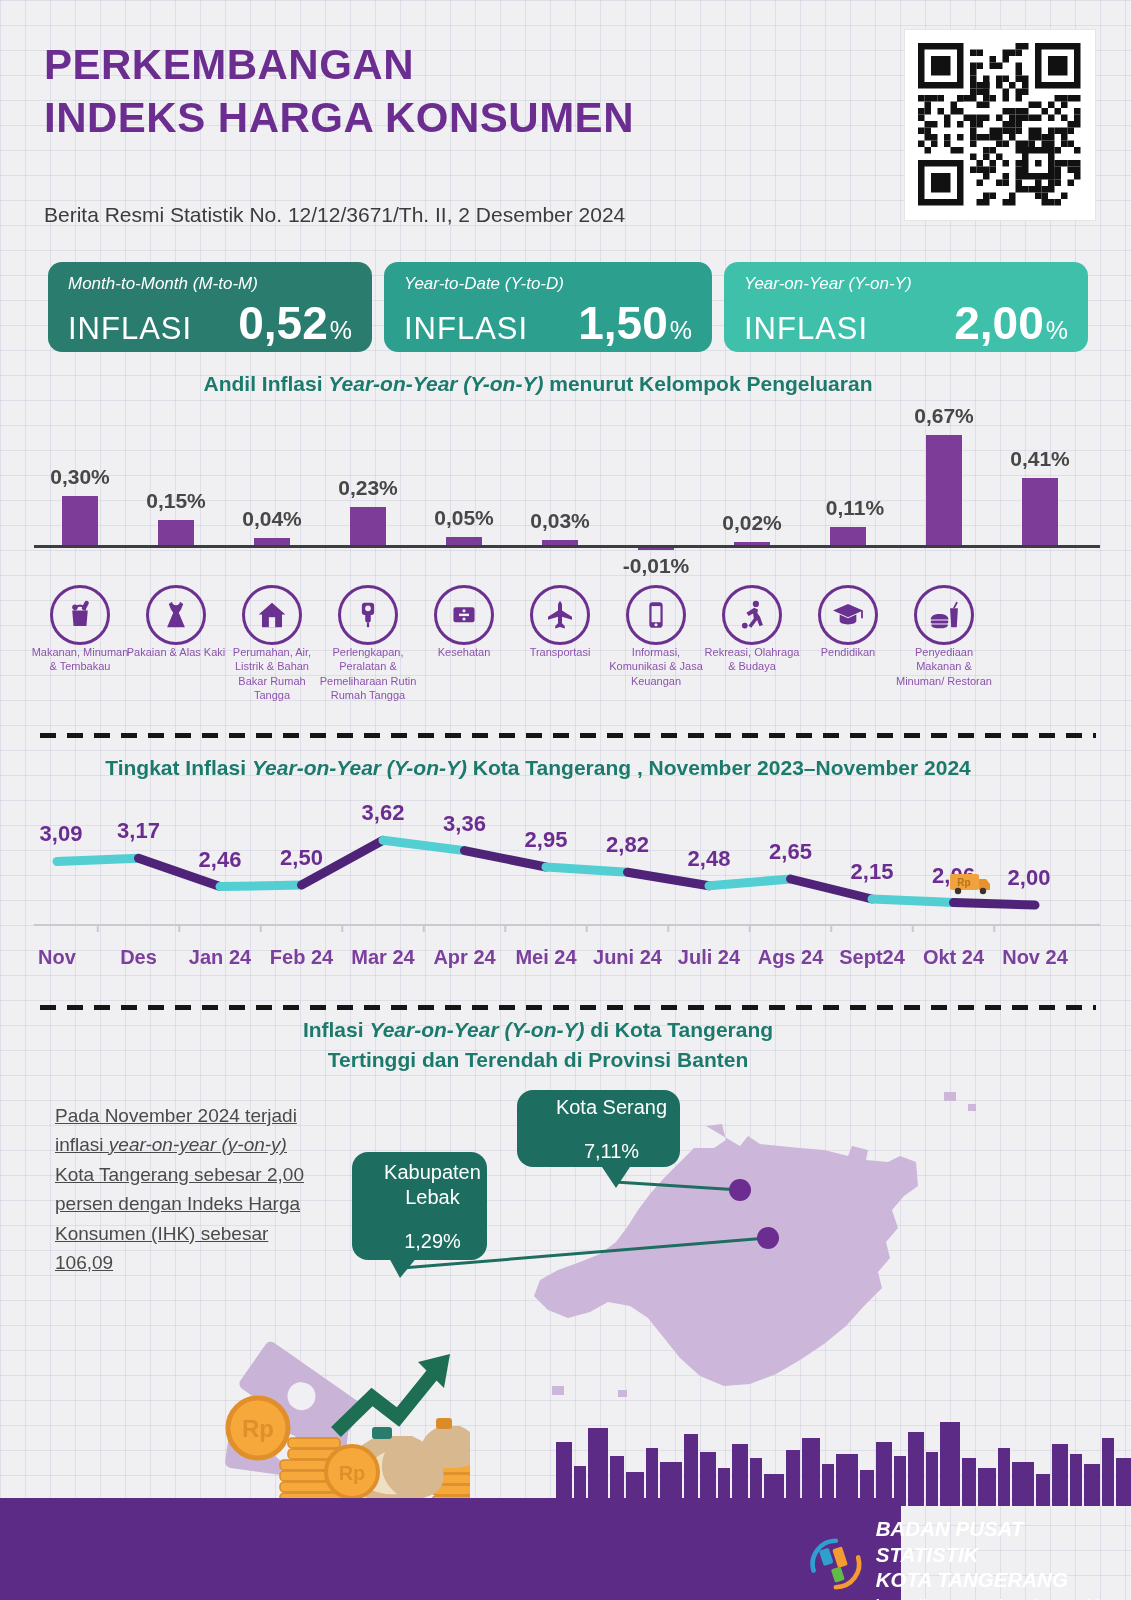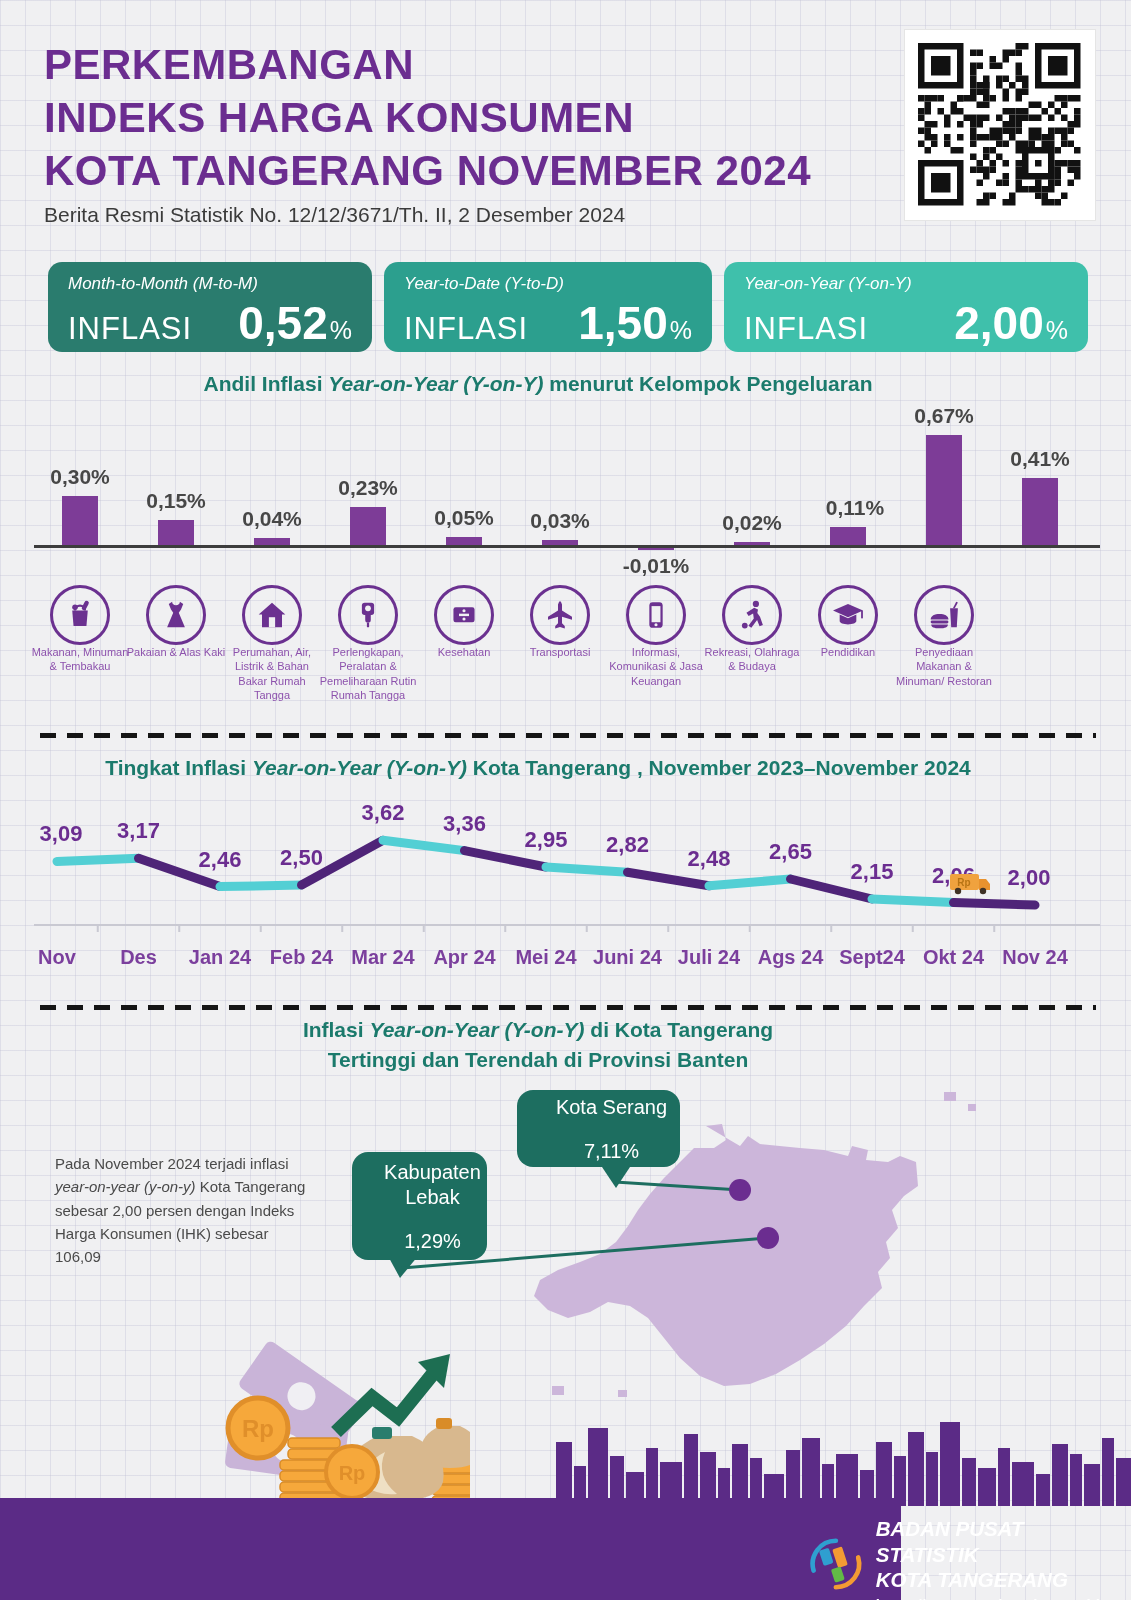--- a/index.html
+++ b/index.html
@@ -36,42 +36,41 @@
   .cat-icon{width:60px;height:60px;border:3px solid #6b3190;border-radius:50%;margin:0 auto;
     display:flex;align-items:center;justify-content:center;box-sizing:border-box;background:transparent;}
   .cat-icon svg{width:40px;height:40px;}
   .cat-label{margin-top:0;font-size:11px;line-height:1.3;color:#8d52ad;}
   
   .dash{left:40px;width:1056px;height:5px;
     background:repeating-linear-gradient(90deg,#151515 0 16px,transparent 16px 27px);}
   
   #linesvg{left:0;top:775px;}
   
-  .para{left:55px;top:1152px;width:258px;font-size:15px;line-height:1.55;color:#4a4a4a;}
+  .para{left:55px;top:1101px;width:258px;font-size:19px;line-height:1.55;color:#4a4a4a;text-decoration:underline;}
   .callout{position:absolute;background:#1d6e60;border-radius:16px;color:#fff;text-align:center;
     display:flex;flex-direction:column;justify-content:center;gap:20px;box-sizing:border-box;padding-left:26px;}
   .callout .nm{font-size:20px;line-height:1.25;}
   .callout .vl{font-size:20px;}
   .co1{left:517px;top:1090px;width:163px;height:77px;}
   .co2{left:352px;top:1152px;width:135px;height:108px;}
   
   .footer{left:0;top:1498px;width:901px;height:102px;background:#5b2b86;}
   .footer-content{position:absolute;left:808px;top:18px;display:flex;gap:12px;align-items:center;color:#fff;}
   .org1,.org2{font-size:20.5px;font-weight:bold;font-style:italic;line-height:1.25;}
   .url{font-size:15px;font-weight:bold;margin-top:3px;}
 </style>
 </head>
 <body>
 
 <div class="page">
 
   <div class="abs title">
     <div>PERKEMBANGAN</div>
     <div>INDEKS HARGA KONSUMEN</div>
-    <div>KOTA TANGERANG NOVEMBER 2024</div>
   </div>
   <div class="abs subtitle">Berita Resmi Statistik No. 12/12/3671/Th. II, 2 Desember 2024</div>
 
   <div class="abs qr-box">
     <svg id="qrsvg" width="190" height="190">
         <rect x="110.5" y="13" width="6.5" height="6.5" fill="#111"></rect>
         <rect x="117" y="13" width="6.5" height="6.5" fill="#111"></rect>
         <rect x="65" y="19.5" width="6.5" height="6.5" fill="#111"></rect>
         <rect x="71.5" y="19.5" width="6.5" height="6.5" fill="#111"></rect>
         <rect x="97.5" y="19.5" width="6.5" height="6.5" fill="#111"></rect>

